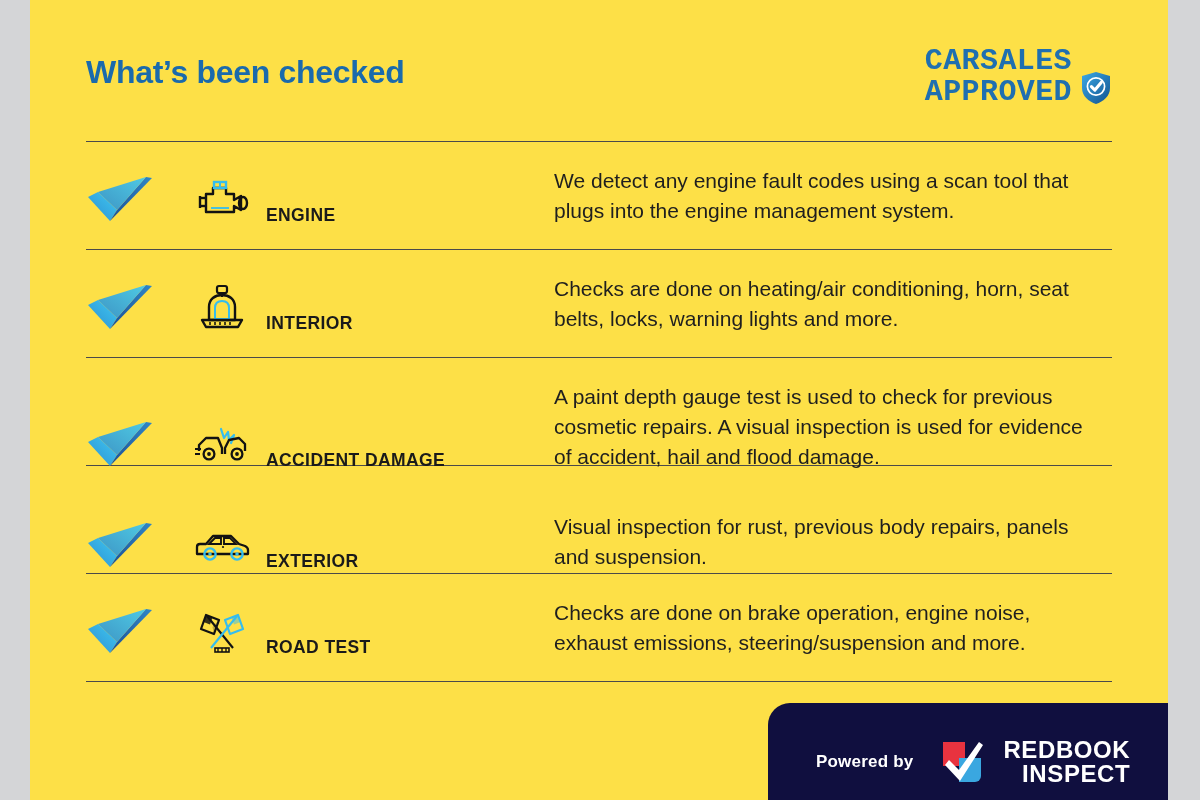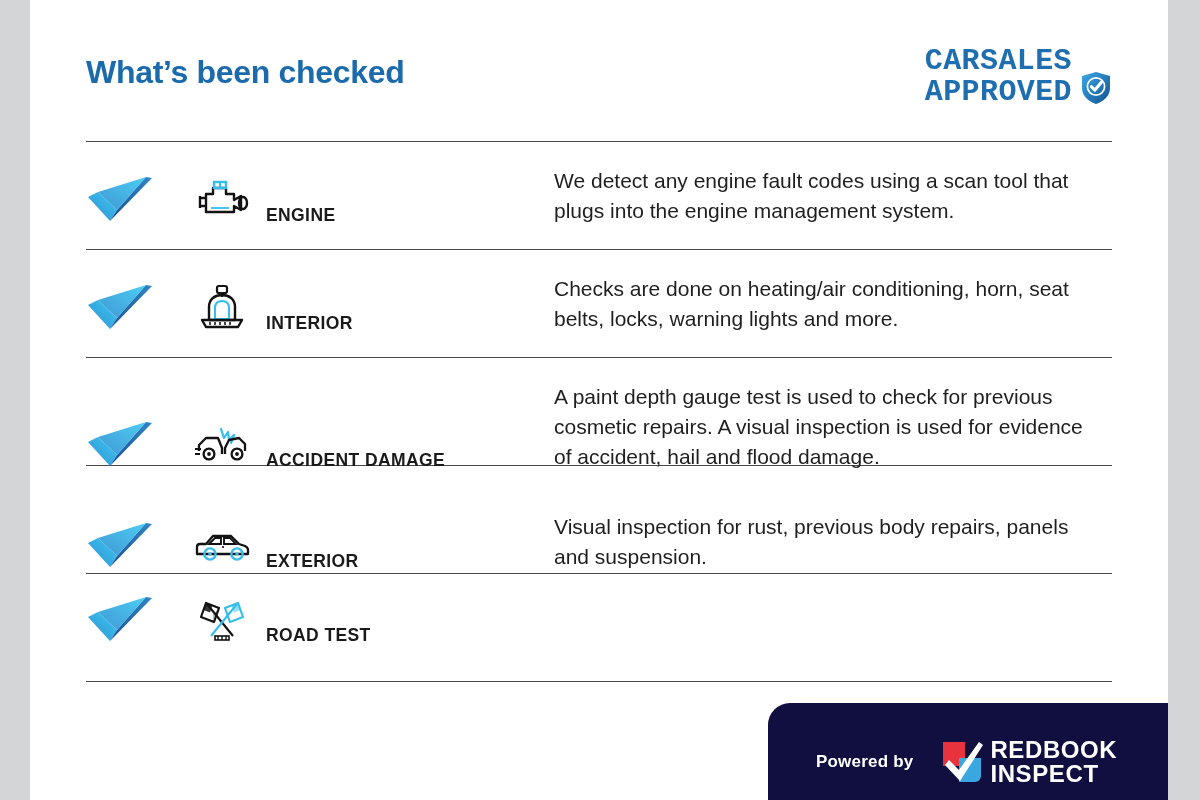--- a/index.html
+++ b/index.html
@@ -15,21 +15,21 @@
     background: #d4d5d7;
     position: relative;
   }
 
   #page {
     position: absolute;
     left: 30px;
     top: 0;
     width: 1138px;
     height: 800px;
-    background: #ffffff;
+    background: #fde047;
     overflow: hidden;
   }
 
   
   #header {
     position: absolute;
     left: 56px;
     top: 38px;
     width: 1026px;
     height: 86px;
@@ -156,21 +156,22 @@
     color: #ffffff;
     font-size: 17px;
     font-weight: bold;
     letter-spacing: 0.2px;
     white-space: nowrap;
   }
 
   #redbook-lockup {
     display: flex;
     align-items: center;
-    gap: 3px;
+    gap: 16px;
+    text-align: right;
   }
 
   #redbook-mark { width: 52px; height: 52px; flex: 0 0 auto; }
 
   #redbook-text { line-height: 1.0; }
 
   #redbook-text .line {
     display: block;
     color: #ffffff;
     font-size: 24px;
@@ -342,20 +343,21 @@
         <path d="M13 11 L19.5 13.5 L17 20.5 L10.5 18 Z" fill="#121212" opacity="0.85"></path>
         <path d="M19.5 23 L26 16 L23.5 23 L21 30 Z" fill="#121212" opacity="0.25"></path>
         <path d="M45 11 L38.5 13.5 L41 20.5 L47.5 18 Z" fill="#35bdee" opacity="0.5"></path>
         <rect x="22" y="44" width="14" height="4" fill="none" stroke="#121212" stroke-width="1.6"></rect>
         <line x1="25" y1="44" x2="25" y2="48" stroke="#121212" stroke-width="1.4"></line>
         <line x1="29" y1="44" x2="29" y2="48" stroke="#121212" stroke-width="1.4"></line>
         <line x1="33" y1="44" x2="33" y2="48" stroke="#121212" stroke-width="1.4"></line>
       </svg>
     </div>
     <div class="label-cell">ROAD TEST</div>
+    <div class="desc-cell">Checks are done on brake operation, engine noise, exhaust emissions, steering/suspension and more.</div>
   </div>
 
   <div id="footer-badge">
     <div id="powered-by">Powered by</div>
     <div id="redbook-lockup">
       <svg id="redbook-mark" viewBox="0 0 52 52">
         <path d="M8 6 H30 V30 H8 A0 0 0 0 1 8 30 Z" fill="#e8333f"></path>
         <path d="M24 22 H46 V40 A6 6 0 0 1 40 46 H24 Z" fill="#3aa7e0"></path>
         <path d="M14 24 L24 34 L44 6 L48 9 L25 45 L10 29 Z" fill="#ffffff"></path>
       </svg>

